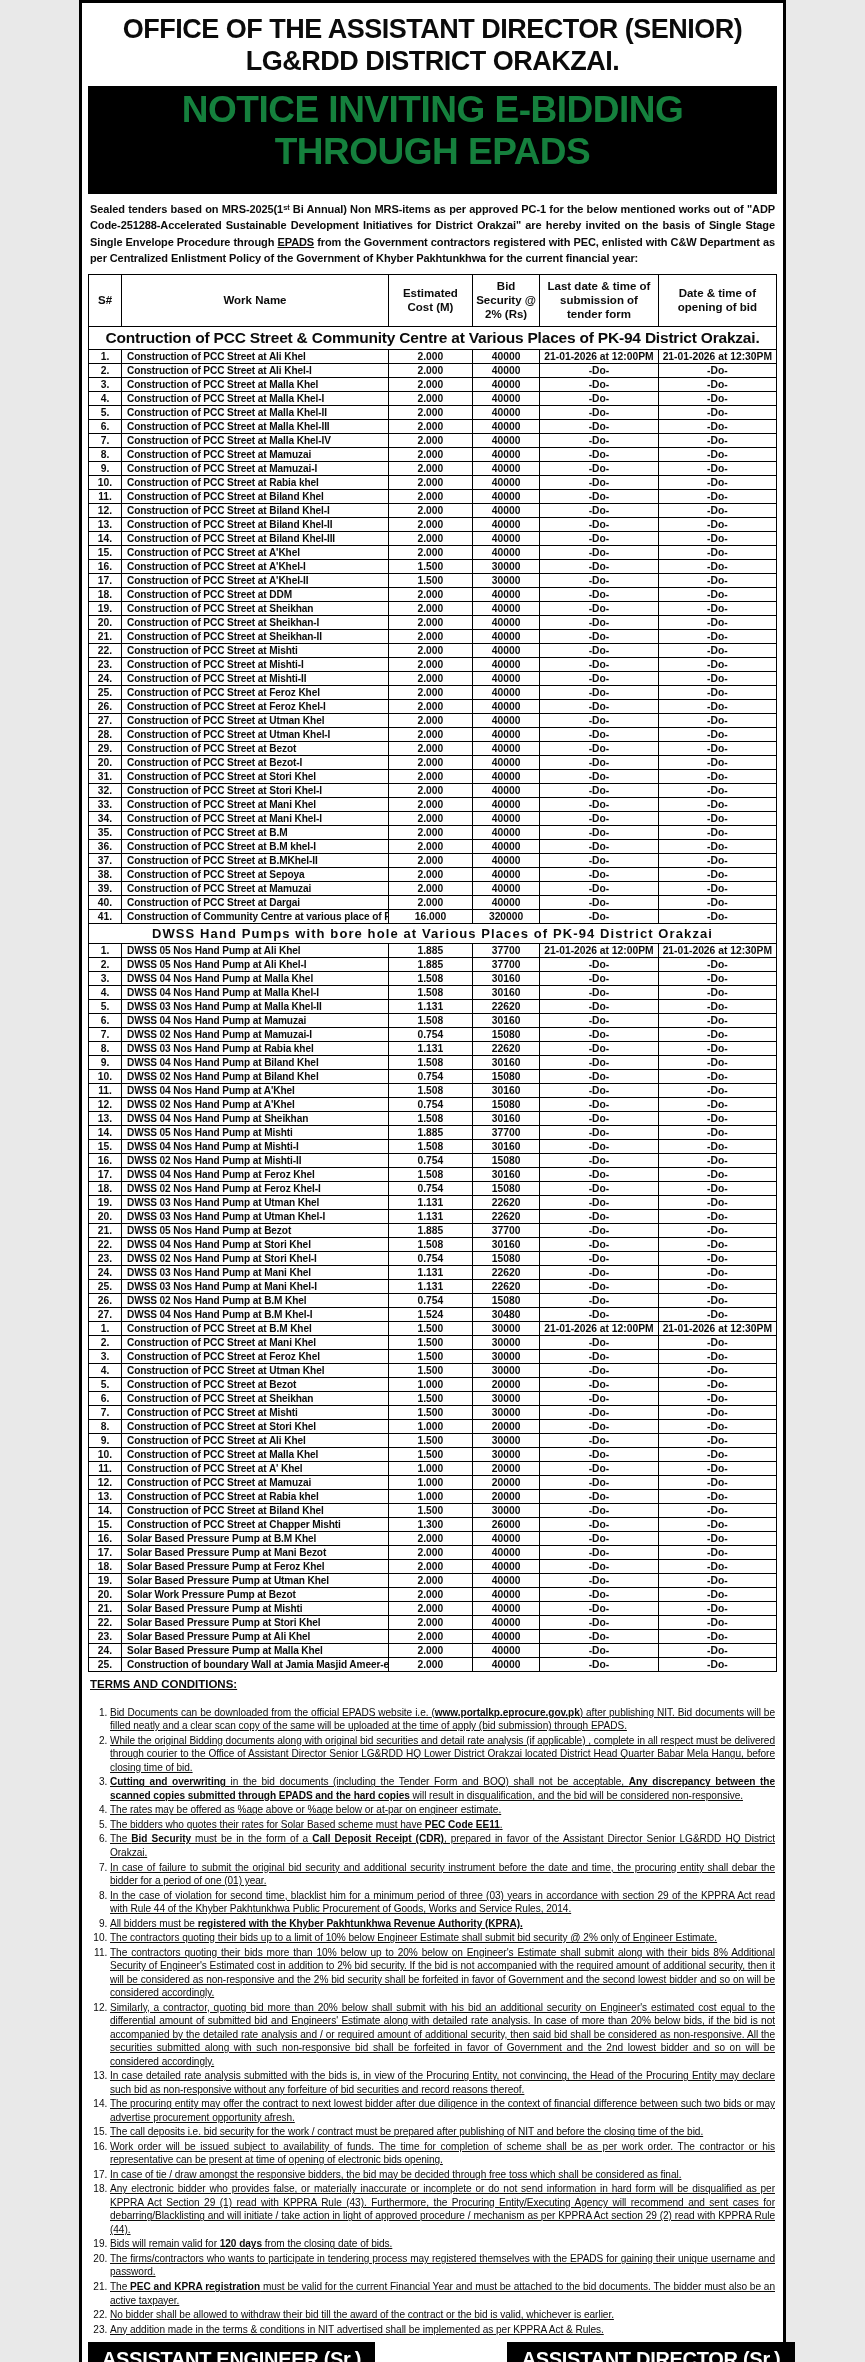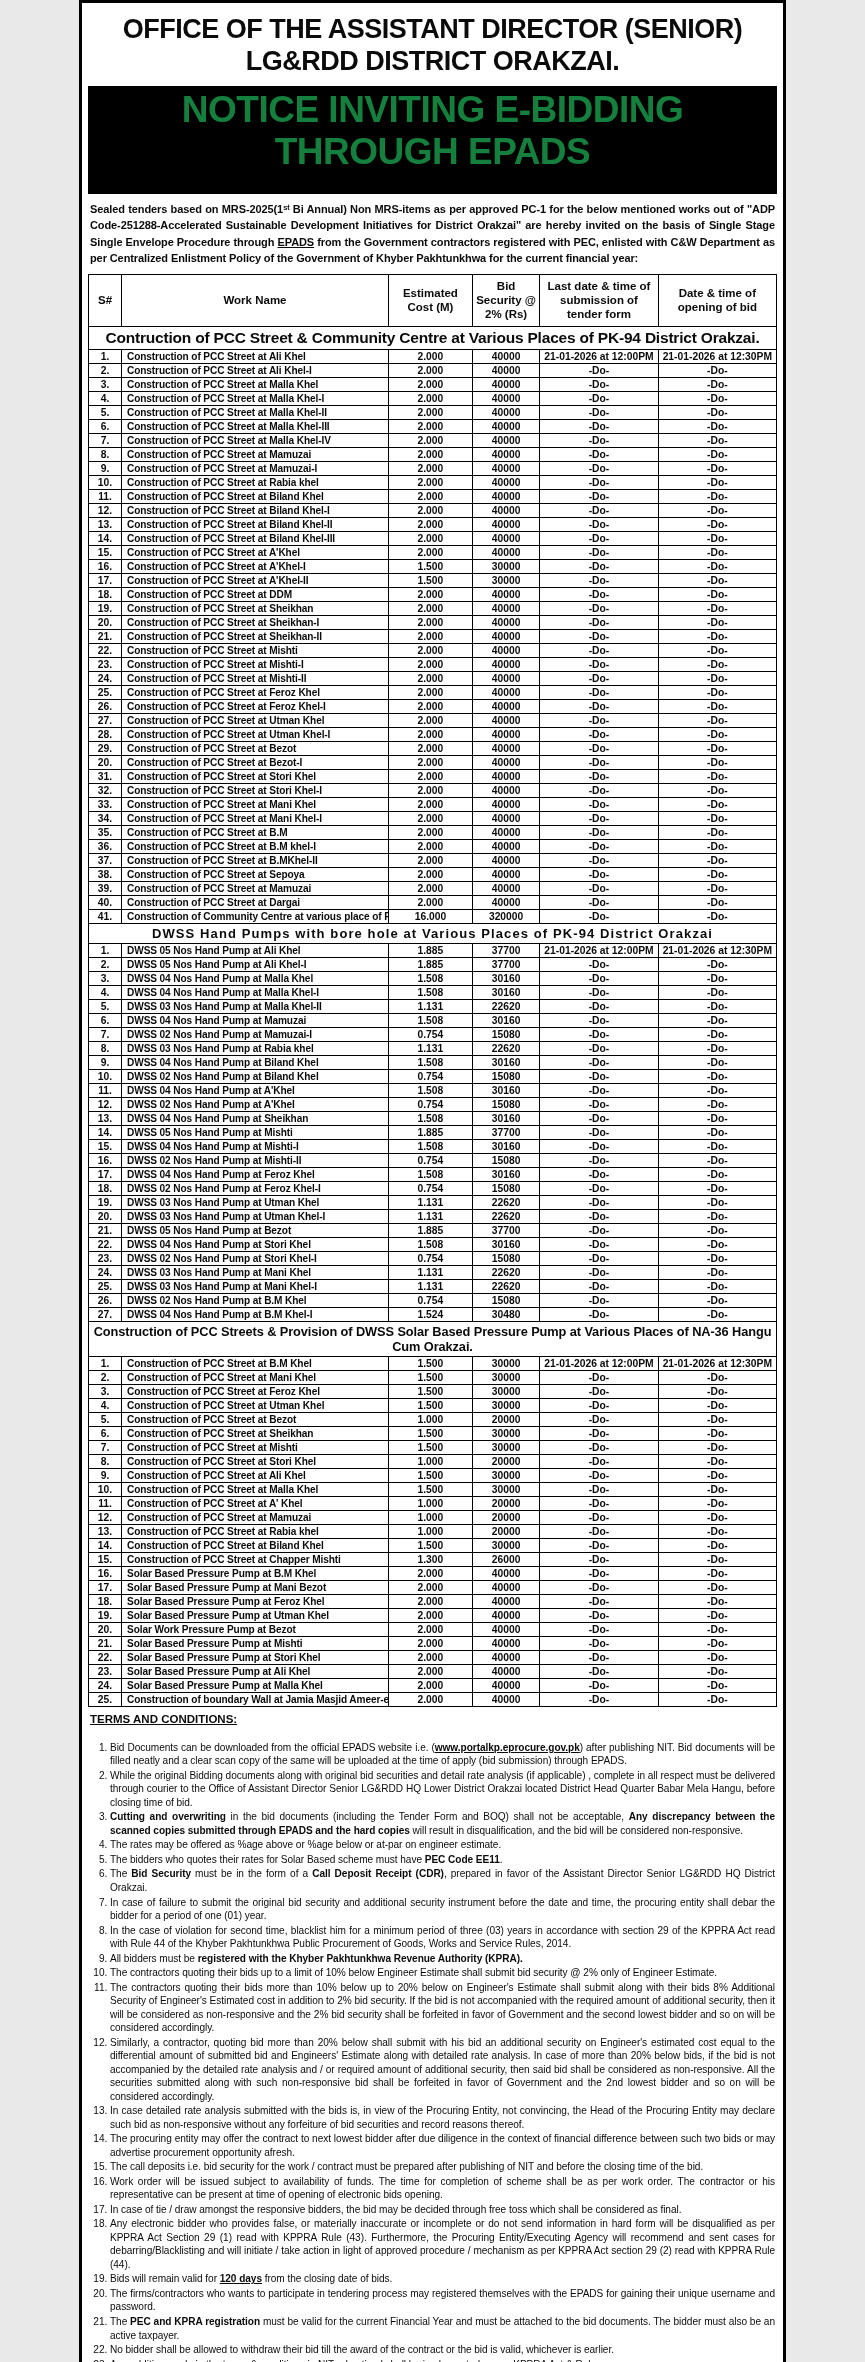--- a/index.html
+++ b/index.html
@@ -23,21 +23,21 @@
   td.sn{ text-align:center;font-weight:bold;font-size:10.3px;padding:1px 2px;}
   td.nm{ text-align:left;font-weight:600;font-size:10.1px;padding:1px 2px 1px 5px;
          letter-spacing:-.1px;white-space:nowrap;overflow:hidden;}
   td.num,td.dt{text-align:center;font-weight:bold;font-size:10.3px;padding:1px 2px;}
   tr.sec-row td{ text-align:center;font-weight:bold;padding:2px 0;}
   tr.sec-row.s1 td{font-size:15.5px;letter-spacing:-.2px;}
   tr.sec-row.s2 td{font-size:13px;letter-spacing:1.1px;}
   tr.sec-row.s3 td{font-size:12.8px;letter-spacing:-.1px;}
   
   .terms-head{font-size:11.5px;font-weight:bold;text-decoration:underline;margin:6px 0 2px 2px;}
-  ol.terms{margin:16px 0 6px 0;padding:0 2px 0 22px;}
+  ol.terms{margin:16px 0 6px 0;padding:0 2px 0 22px;text-decoration:underline;}
   ol.terms li{font-size:10.1px;line-height:1.34;text-align:justify;
               letter-spacing:-.05px;margin:0 0 1px 0;font-weight:500;}
   
   .footer{display:flex;align-items:stretch;gap:8px;margin-top:4px;}
   .sig{background:#000;color:#fff;font-weight:bold;text-align:center;
        font-size:20px;line-height:1.35;padding:4px 4px;flex:0 0 40.5%;letter-spacing:-.3px;}
   .inf{flex:1;display:flex;align-items:center;justify-content:center;
        font-weight:bold;font-size:20px;letter-spacing:-.3px;background:#fff;}
 </style>
 </head>
@@ -616,23 +616,20 @@
           <td class="dt">-Do-</td>
           <td class="dt">-Do-</td>
         </tr>
         <tr>
           <td class="sn">27.</td>
           <td class="nm">DWSS 04 Nos Hand Pump at B.M Khel-I</td>
           <td class="num">1.524</td>
           <td class="num">30480</td>
           <td class="dt">-Do-</td>
           <td class="dt">-Do-</td>
-        </tr>
-        <tr class="sec-row s3">
-          <td colspan="6">Construction of PCC Streets &amp; Provision of DWSS Solar Based Pressure Pump at Various Places of NA-36 Hangu Cum Orakzai.</td>
         </tr>
         <tr>
           <td class="sn">1.</td>
           <td class="nm">Construction of PCC Street at B.M Khel</td>
           <td class="num">1.500</td>
           <td class="num">30000</td>
           <td class="dt">21-01-2026 at 12:00PM</td>
           <td class="dt">21-01-2026 at 12:30PM</td>
         </tr>
         <tr>

